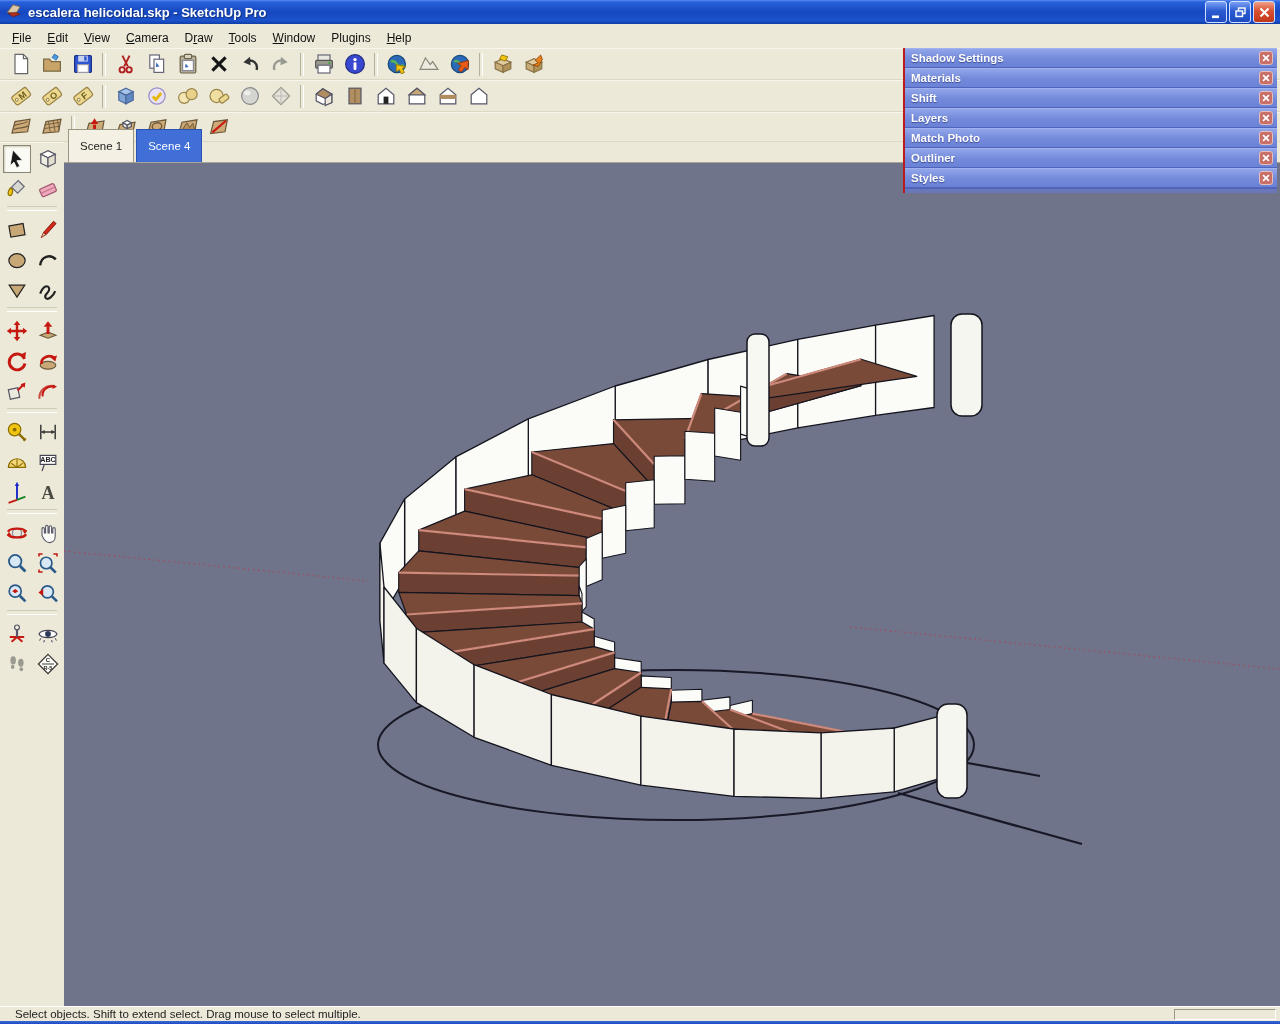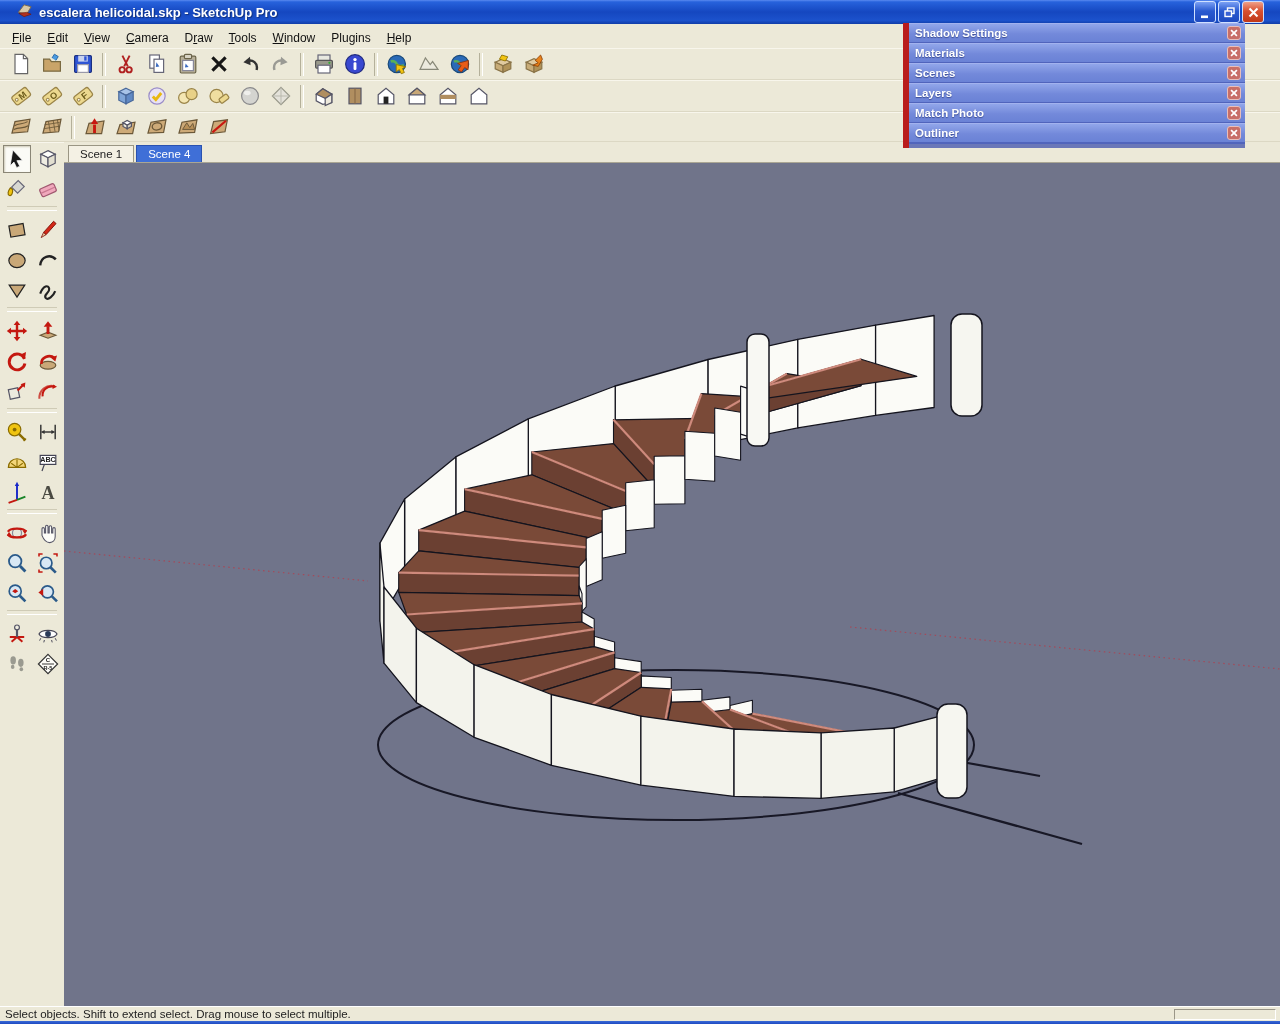--- a/index.html
+++ b/index.html
@@ -2,21 +2,21 @@
 <html><head>
 <meta charset="utf-8">
 <style>
   html,body{margin:0;padding:0}
   body{width:1280px;height:1024px;position:relative;overflow:hidden;
        font-family:"Liberation Sans",sans-serif;background:#ece9d8;}
 
   
   .titlebar{position:absolute;top:0;left:0;right:0;height:24px;box-sizing:border-box;
     background:linear-gradient(180deg,#5a8af0 0%,#2762dc 8%,#1547c0 50%,#1c52cc 85%,#0f3da8 100%);
-    display:flex;align-items:center;padding:0 16px;}
+    display:flex;align-items:center;padding:0 5px;}
   .title-text{color:#fff;font-weight:bold;font-size:13px;text-shadow:1px 1px 1px #10307a;margin-left:6px;flex:1;
     white-space:nowrap;overflow:hidden}
   .winbtns{display:flex;gap:2px}
   .winbtn{width:22px;height:22px;border-radius:3px;border:1px solid #cfe0ff;box-sizing:border-box;
     display:flex;align-items:center;justify-content:center;
     background:linear-gradient(180deg,#7aa0f4,#2a5ad0 45%,#1e4ac0);}
   .winbtn.close{background:linear-gradient(180deg,#f0a088,#d85030 45%,#c03818);}
 
   
   .menubar{position:absolute;top:28px;left:0;right:0;height:20px;background:#ece9d8;
@@ -37,42 +37,42 @@
     padding-top:2px;box-sizing:border-box;border-top:1px solid #f8f6ec;}
   .prow{display:flex;justify-content:center;gap:3px;margin-bottom:2px}
   .pbtn{width:28px;height:28px;display:flex;align-items:center;justify-content:center;
     border:1px solid transparent;box-sizing:border-box}
   .pbtn.active{background:#fbfbf6;border:1px solid #8a8676;box-shadow:inset 1px 1px 2px #cfcbb8}
   .psep{height:3px;margin:3px 7px 5px;border-top:1px solid #cfcbb6;border-bottom:1px solid #fff}
 
   
   .tabbar{position:absolute;top:142px;left:64px;right:0;height:21px;background:#ece9d8;
     display:flex;align-items:flex-end;padding-left:4px;box-sizing:border-box;border-bottom:1px solid #aaa694}
-  .scene-tab{height:17px;padding:0 11px;font-size:11.5px;display:flex;align-items:center;
+  .scene-tab{height:33px;padding:0 11px;font-size:11.5px;display:flex;align-items:center;
     border:1px solid #9a9684;border-bottom:none;background:#f4f1e4;color:#222;margin-right:2px;box-sizing:border-box}
   .scene-tab.active{background:#3f6fd7;color:#fff;border-color:#2a52b0}
 
   
   .canvas{position:absolute;top:163px;left:64px;right:0;bottom:18px;}
   .canvas svg{display:block}
 
   
-  .panels{position:absolute;top:23px;left:903px;width:342px;z-index:40;border-left:6px solid #b91c1c;box-sizing:border-box}
+  .panels{position:absolute;top:48px;left:903px;width:374px;z-index:40;border-left:2px solid #b91c1c;box-sizing:border-box}
   .panel-bar{position:relative;height:18px;display:flex;align-items:center;
     background:linear-gradient(180deg,#91a6ea 0%,#7389da 55%,#6a82d6 100%);
     border-top:1px solid #a2b2ee;border-bottom:1px solid #5064bc;}
   .panel-title{color:#fff;font-weight:bold;font-size:11.5px;padding-left:6px;text-shadow:0 1px 1px rgba(10,20,80,.5)}
   .panel-close{position:absolute;right:4px;top:2px;width:14px;height:14px;border-radius:3px;
     background:#c86f68;border:1px solid #e8beba;box-sizing:border-box;
     display:flex;align-items:center;justify-content:center}
   .panels-footer{height:4px;background:#6a77b8;border-top:1px solid #5064bc}
 
   
   .statusbar{position:absolute;left:0;right:0;top:1006px;height:15px;background:#ece9d8;
-    font-size:11.5px;color:#222;display:flex;align-items:center;padding-left:5px;box-sizing:border-box;
+    font-size:11.5px;color:#222;display:flex;align-items:center;padding-left:15px;box-sizing:border-box;
     border-top:1px solid #fff;}
   .measure-box{position:absolute;right:4px;top:2px;width:102px;height:11px;background:#ece9d8;
     border-top:1px solid #9a9688;border-left:1px solid #9a9688;
     border-bottom:1px solid #fff;border-right:1px solid #fff;box-sizing:border-box}
   .bottom-edge{position:absolute;left:0;right:0;top:1021px;height:3px;
     background:linear-gradient(180deg,#3a6ad8,#1e4ac0)}
 </style>
 </head>
 <body>
 
@@ -749,21 +749,21 @@
     </div>
     <div class="panel-bar">
       <span class="panel-title">Materials</span>
       <span class="panel-close">
         <svg viewBox="0 0 12 12" width="10" height="10">
           <path d="M2.5 2.5 9.5 9.5M9.5 2.5 2.5 9.5" stroke="#fff" stroke-width="2"></path>
         </svg>
       </span>
     </div>
     <div class="panel-bar">
-      <span class="panel-title">Scenes</span>
+      <span class="panel-title">Shift</span>
       <span class="panel-close">
         <svg viewBox="0 0 12 12" width="10" height="10">
           <path d="M2.5 2.5 9.5 9.5M9.5 2.5 2.5 9.5" stroke="#fff" stroke-width="2"></path>
         </svg>
       </span>
     </div>
     <div class="panel-bar">
       <span class="panel-title">Layers</span>
       <span class="panel-close">
         <svg viewBox="0 0 12 12" width="10" height="10">
@@ -780,20 +780,28 @@
       </span>
     </div>
     <div class="panel-bar">
       <span class="panel-title">Outliner</span>
       <span class="panel-close">
         <svg viewBox="0 0 12 12" width="10" height="10">
           <path d="M2.5 2.5 9.5 9.5M9.5 2.5 2.5 9.5" stroke="#fff" stroke-width="2"></path>
         </svg>
       </span>
     </div>
+    <div class="panel-bar">
+      <span class="panel-title">Styles</span>
+      <span class="panel-close">
+        <svg viewBox="0 0 12 12" width="10" height="10">
+          <path d="M2.5 2.5 9.5 9.5M9.5 2.5 2.5 9.5" stroke="#fff" stroke-width="2"></path>
+        </svg>
+      </span>
+    </div>
     <div class="panels-footer"></div>
   </div>
 
 <div class="statusbar">
   <span>Select objects. Shift to extend select. Drag mouse to select multiple.</span>
   <span class="measure-box"></span>
 </div>
 <div class="bottom-edge"></div>
 
 </body></html>

